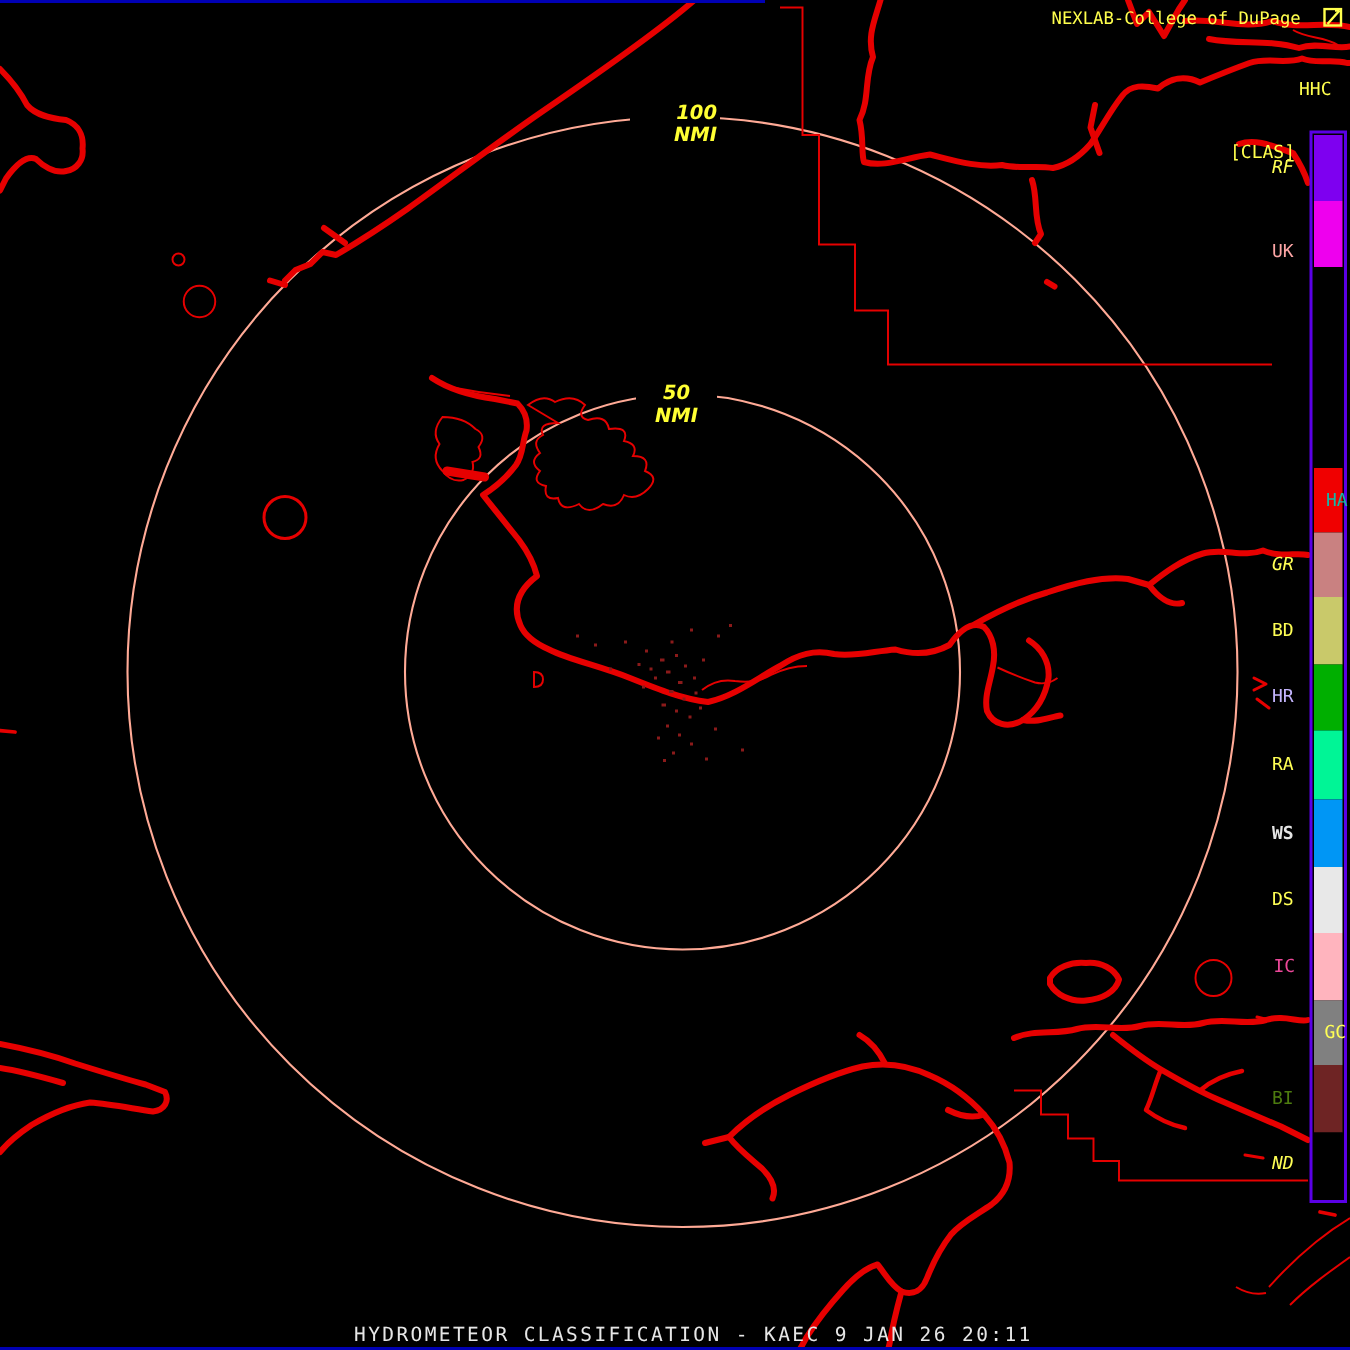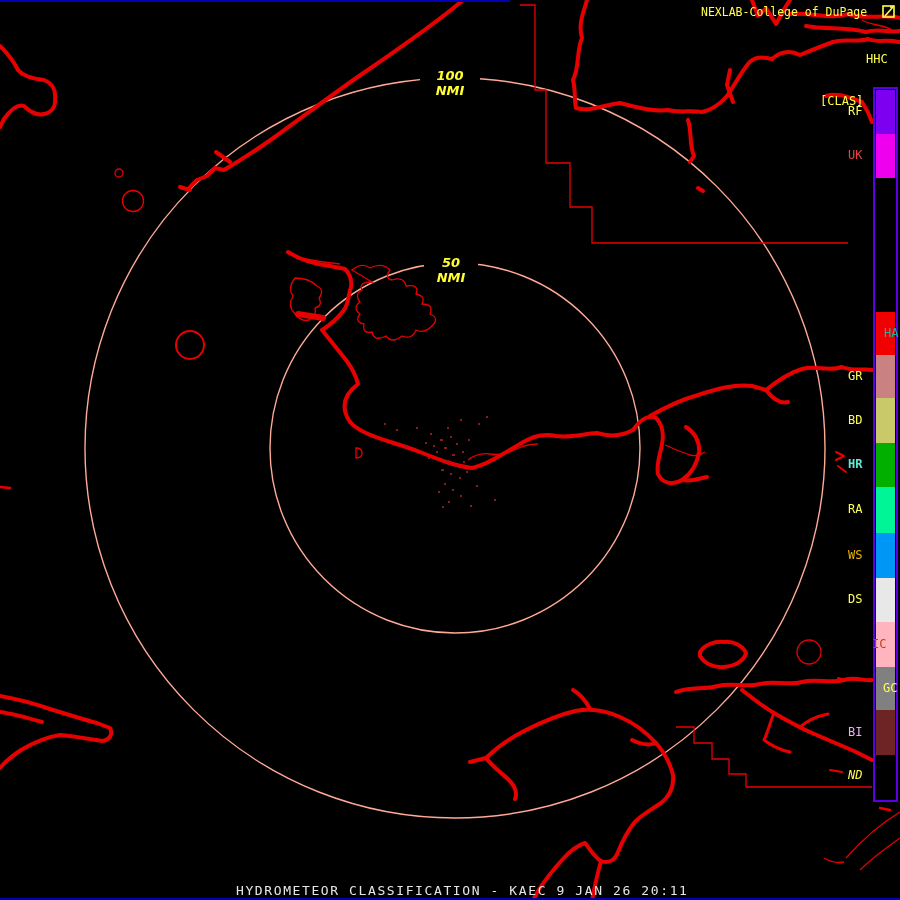--- a/index.html
+++ b/index.html
@@ -7,21 +7,21 @@
           font-family:"DejaVu Sans Mono",monospace;}
   #map-svg{position:absolute;left:0;top:0;z-index:1;}
   .txt{position:absolute;white-space:pre;z-index:5;}
   #title{left:676px;top:5px;font-size:11.5px;color:#FFFF4D;padding-left:25px;}
   #prod-code{left:866px;top:52px;font-size:12px;color:#FFFF4D;}
   #prod-tag{left:820px;top:63px;font-size:12px;color:#FFFF4D;margin-top:31px;}
   #status{left:236px;top:883px;font-size:13px;letter-spacing:1.6px;color:#E6E6E6;}
   .ring-label{position:absolute;z-index:6;background:#000;color:#FFFF33;
               font-family:"DejaVu Sans",sans-serif;font-style:italic;font-weight:bold;
               font-size:13px;text-align:center;padding:0 2px;}
-  #ring-outer-label{left:420px;top:68px;width:56px;}
+  #ring-outer-label{left:420px;top:68px;width:56px;text-align:right;}
   #ring-inner-label{left:424px;top:255px;width:50px;}
   #logo{position:absolute;left:882px;top:5px;z-index:6;}
   .frame-line{position:absolute;background:#0000B4;z-index:7;}
   #frame-top{left:0;top:0;width:510px;height:2px;}
   #frame-bottom{left:0;top:898px;width:900px;height:2px;}
   #colorbar-layer{position:absolute;left:0;top:0;width:900px;height:900px;z-index:4;}
   .cb-frame{position:absolute;border:2px solid #5A00E6;box-sizing:border-box;}
   .cb-seg{position:absolute;}
   .cb-label{position:absolute;font-size:12px;color:#FFFF55;font-family:"DejaVu Sans Mono",monospace;}
 </style>
@@ -107,43 +107,43 @@
     <rect x="1" y="1" width="11" height="11" fill="none" stroke="#FFFF4D" stroke-width="1.6"></rect>
     <path d="M11,2 L3,11" stroke="#FFFF4D" stroke-width="1.6" fill="none"></path>
     <path d="M11,2 L8,2" stroke="#FFFF4D" stroke-width="1.6" fill="none"></path>
   </svg>
   <div class="txt" id="prod-code">HHC</div>
   <div class="txt" id="prod-tag">[CLAS]</div>
 
   <div id="colorbar-layer">
       <div class="cb-frame" style="left: 873px; top: 87px; width: 25px; height: 715px; border-color: rgb(90, 0, 230);"></div>
       <div class="cb-seg" style="left: 876px; top: 90px; width: 19px; height: 44px; background: rgb(126, 0, 240);"></div>
-      <div class="cb-label" style="left: 848px; top: 104px; color: rgb(255, 255, 85);">RF</div>
+      <div class="cb-label" style="left: 848px; top: 104px; color: rgb(255, 255, 85); font-style: italic;">RF</div>
       <div class="cb-seg" style="left: 876px; top: 134px; width: 19px; height: 44px; background: rgb(238, 0, 238);"></div>
-      <div class="cb-label" style="left: 848px; top: 148px; color: #ef4444;">UK</div>
+      <div class="cb-label" style="left: 848px; top: 160px; color: #fca5a5;">UK</div>
       <div class="cb-seg" style="left: 876px; top: 312px; width: 19px; height: 43px; background: rgb(240, 0, 0);"></div>
       <div class="cb-label" style="left: 848px; top: 326px; color: #14b8a6; margin-left: 36px;">HA</div>
       <div class="cb-seg" style="left: 876px; top: 355px; width: 19px; height: 43px; background: rgb(201, 129, 129);"></div>
-      <div class="cb-label" style="left: 848px; top: 369px; color: rgb(255, 255, 85);">GR</div>
+      <div class="cb-label" style="left: 848px; top: 369px; color: rgb(255, 255, 85); font-style: italic;">GR</div>
       <div class="cb-seg" style="left: 876px; top: 398px; width: 19px; height: 45px; background: rgb(201, 201, 106);"></div>
       <div class="cb-label" style="left: 848px; top: 413px; color: rgb(255, 255, 85);">BD</div>
       <div class="cb-seg" style="left: 876px; top: 443px; width: 19px; height: 44px; background: rgb(0, 175, 0);"></div>
-      <div class="cb-label" style="left: 848px; top: 457px; color: #5eead4; font-weight: bold;">HR</div>
+      <div class="cb-label" style="left: 848px; top: 457px; color: #c4b5fd;">HR</div>
       <div class="cb-seg" style="left: 876px; top: 487px; width: 19px; height: 46px; background: rgb(0, 245, 150);"></div>
       <div class="cb-label" style="left: 848px; top: 502px; color: rgb(255, 255, 85);">RA</div>
       <div class="cb-seg" style="left: 876px; top: 533px; width: 19px; height: 45px; background: rgb(0, 150, 245);"></div>
-      <div class="cb-label" style="left: 848px; top: 548px; color: #eab308;">WS</div>
+      <div class="cb-label" style="left: 848px; top: 548px; color: #e5e5e5; font-weight: bold;">WS</div>
       <div class="cb-seg" style="left: 876px; top: 578px; width: 19px; height: 44px; background: rgb(232, 232, 232);"></div>
       <div class="cb-label" style="left: 848px; top: 592px; color: rgb(255, 255, 85);">DS</div>
       <div class="cb-seg" style="left: 876px; top: 622px; width: 19px; height: 45px; background: rgb(255, 180, 190);"></div>
-      <div class="cb-label" style="left: 872px; top: 637px; color: #c2410c;">IC</div>
+      <div class="cb-label" style="left: 849px; top: 637px; color: #ec4899;">IC</div>
       <div class="cb-seg" style="left: 876px; top: 667px; width: 19px; height: 43px; background: rgb(128, 128, 128);"></div>
       <div class="cb-label" style="left: 848px; top: 681px; color: rgb(255, 255, 85); margin-left: 35px;">GC</div>
       <div class="cb-seg" style="left: 876px; top: 710px; width: 19px; height: 45px; background: rgb(110, 36, 36);"></div>
-      <div class="cb-label" style="left: 848px; top: 725px; color: #f0abfc;">BI</div>
+      <div class="cb-label" style="left: 848px; top: 725px; color: #4d7c0f;">BI</div>
       <div class="cb-seg" style="left: 876px; top: 755px; width: 19px; height: 42px; background: rgb(0, 0, 0);"></div>
       <div class="cb-label" style="left: 848px; top: 768px; color: rgb(255, 255, 85); font-style: italic;">ND</div>
     </div>
 
   <div class="txt" id="status">HYDROMETEOR CLASSIFICATION - KAEC 9 JAN 26 20:11</div>
 
   <div class="frame-line" id="frame-top"></div>
   <div class="frame-line" id="frame-bottom"></div>
 </div>
 

